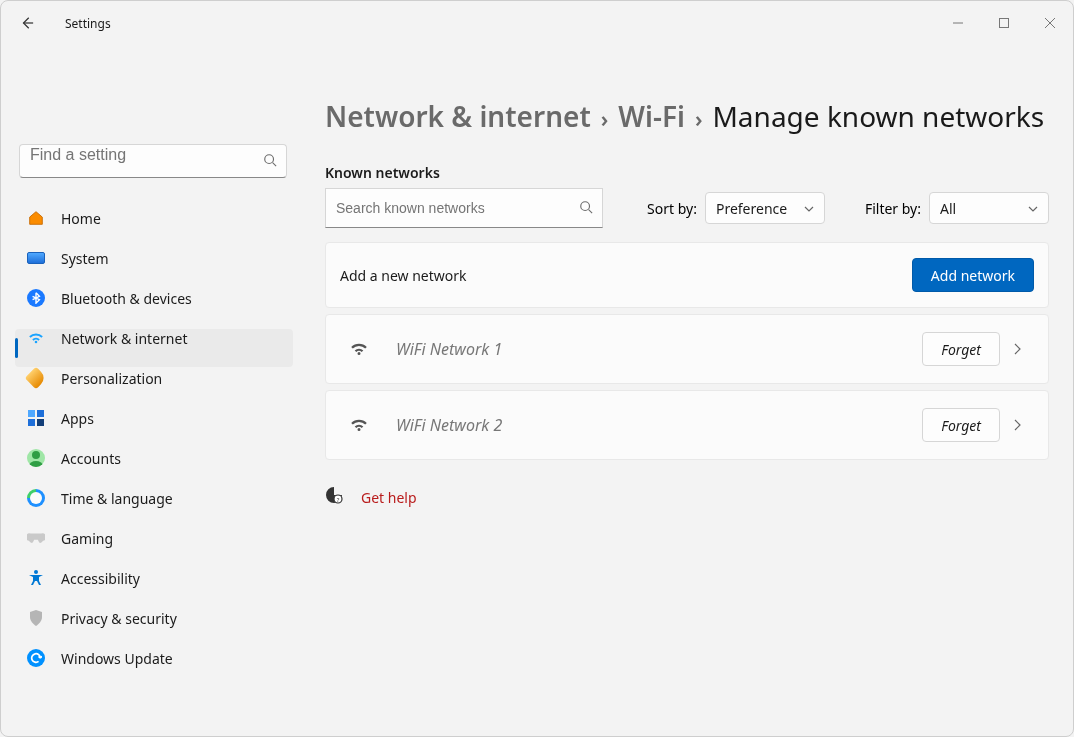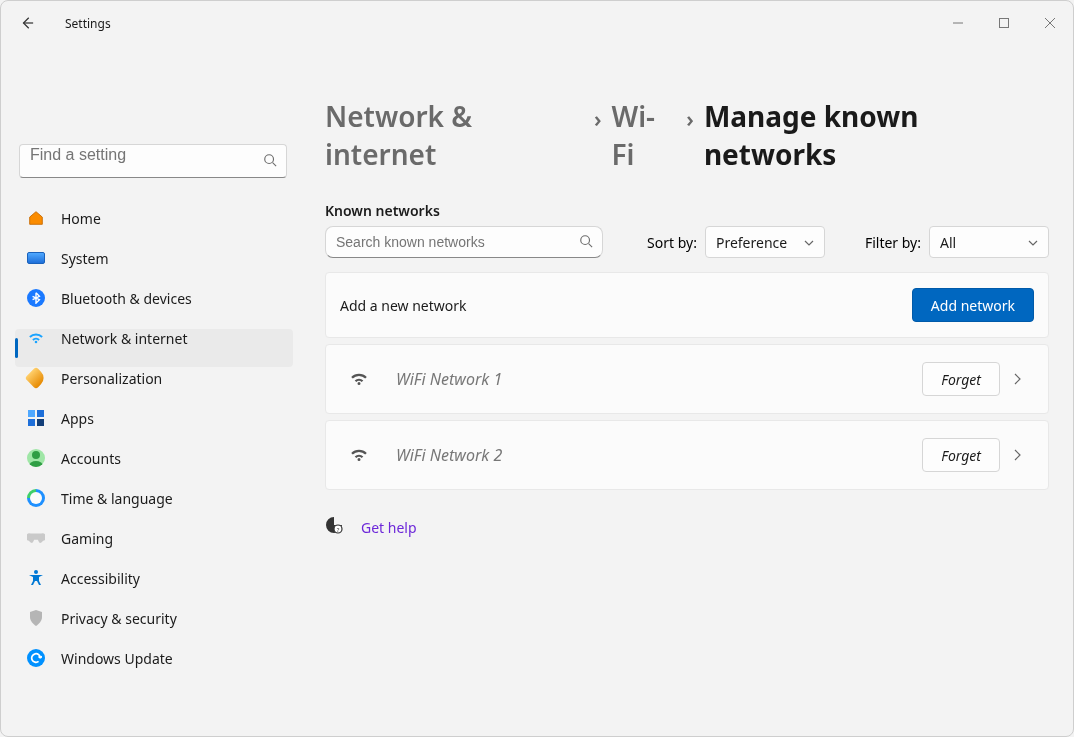--- a/index.html
+++ b/index.html
@@ -97,36 +97,36 @@
     flex: 1; padding: 0 24px 0 12px;
     overflow: auto;
   }
   .breadcrumb {
     display: flex; align-items: baseline; gap: 10px;
     margin-top: 52px; margin-left: 12px;
     font-size: 28px; font-weight: 600;
   }
   .breadcrumb .crumb { color: #6a6a6a; font-weight: 600; cursor: default;}
   .breadcrumb .sep  { color: #6a6a6a; font-size: 22px;}
-  .breadcrumb .current { color: #1a1a1a; font-weight: 700; }
+  .breadcrumb .current { color: #1a1a1a; font-weight: 400; }
 
   .section-title {
     font-size: 14px; font-weight: 600;
     margin: 28px 0 6px 12px;
   }
 
   .toolbar {
     display: flex; align-items: center; gap: 22px;
     margin: 0 0 14px 12px;
   }
   .search-networks { position: relative; flex: 0 0 278px; }
   .search-networks input {
-    width: 100%; height: 32px;
+    width: 100%; height: 40px;
     border: 1px solid #d6d6d6; border-bottom: 1.5px solid #888;
-    border-radius: 8px; background: #fdfdfd;
+    border-radius: 0; background: #fdfdfd;
     padding: 0 30px 0 10px; font-size: 14px; outline: none;
   }
   .search-networks .sicon { position:absolute; right:10px; top:50%; transform:translateY(-50%);}
   .lblcombo { display:flex; align-items:center; gap:8px; margin-left:auto;}
   .tool-label { font-size: 14px; color:#000000; }
   .combo {
     height: 32px; min-width: 120px;
     border: 1px solid #d6d6d6; border-radius: 4px;
     background: #fdfdfd; display: flex; align-items: center;
     padding: 0 10px; gap: 8px; font-size:14px;
@@ -158,21 +158,21 @@
     background:#fdfdfd;border:1px solid #d6d6d6;color:#1b1b1b;
   }
   .net-row .row-chev { width:34px; display:flex; justify-content:center; }
   .net-row .row-chev svg { width:10px;height:12px;stroke:#666;fill:none;stroke-width:1.2;}
 
   .help-row {
     display:flex; align-items:center; gap:18px;
     margin: 26px 0 0 12px; font-size:14px;
   }
   .help-row .hicon svg { width:18px;height:18px;fill:#333;}
-  .help-row .link { color:#6d28d9; }
+  .help-row .link { color:#b91c1c; }
 </style>
 </head>
 <body>
 
 <div class="window">
 
   <div class="titlebar">
     <div class="back">
       <svg viewBox="0 0 16 16">
           <path d="M10 2 L4 8 L10 14" fill="none" stroke="#333" stroke-width="1.4"></path>

